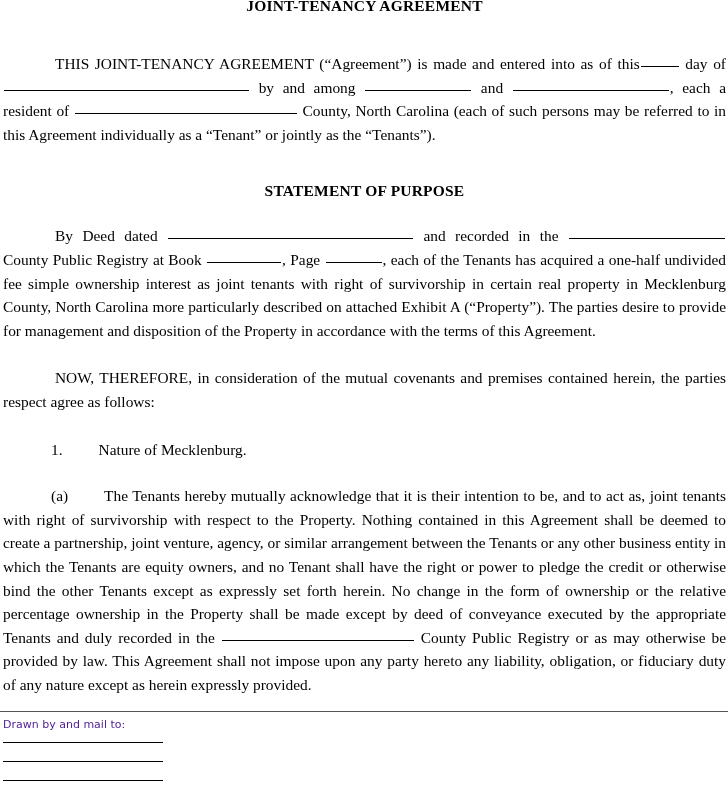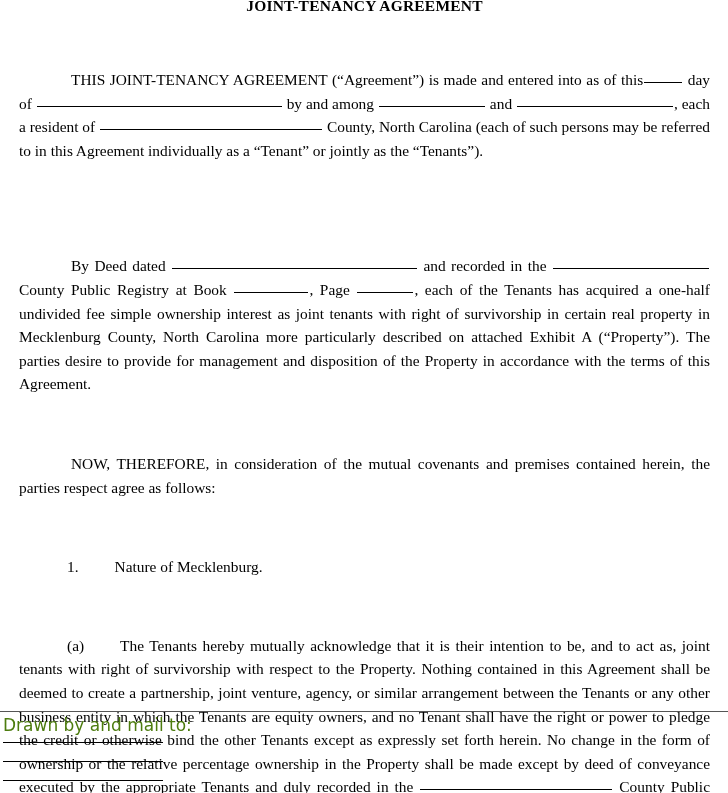--- a/index.html
+++ b/index.html
@@ -47,21 +47,21 @@
     margin: 0;
     line-height: 18px;
   }
 
   
   p.para {
     font-size: 15.4px;
     line-height: 23.6px;
     text-align: justify;
     text-justify: inter-word;
-    margin: 16px;
+    margin: 0;
     hyphens: none;
   }
   .indent {
     display: inline-block;
     width: 52px;
   }
   .indent-sm {
     display: inline-block;
     width: 48px;
   }
@@ -104,23 +104,23 @@
     top: 711px;
   }
   .footer-rule {
     width: 728px;
     height: 0;
     border-top: 1px solid #555555;
     margin: 0;
   }
   .footer-label {
     font-family: "DejaVu Sans", "Liberation Sans", sans-serif;
-    font-size: 17px;
+    font-size: 11px;
     line-height: 16px;
-    color: #4d7c0f;
+    color: #4c1d95;
     margin: 5px 0 0 3px;
     white-space: nowrap;
   }
   .sig-lines {
     margin-top: 9px;
     margin-left: 3px;
   }
   .sig-line {
     width: 160px;
     height: 0;
@@ -138,20 +138,21 @@
     <h1 class="doc-title">JOINT-TENANCY AGREEMENT</h1>
 
     <div class="spacer-24"></div>
     <div class="spacer-12"></div>
 
     <p class="para"><span class="indent"></span><span>THIS JOINT-TENANCY AGREEMENT (“Agreement”) is made and entered into as of this</span><span class="blank b-xxs"></span> <span>day of</span> <span class="blank b-wide"></span> <span>by and among</span> <span class="blank b-m"></span> <span>and</span> <span class="blank b-l"></span><span>, each a resident of</span> <span class="blank b-xxl"></span> <span>County, North Carolina (each of such persons may be referred to in this Agreement individually as a “Tenant” or jointly as the “Tenants”).</span></p>
 
     <div class="spacer-20"></div>
     <div class="spacer-16"></div>
 
+    <h2 class="section-heading">STATEMENT OF PURPOSE</h2>
 
     <div class="spacer-24"></div>
 
     <p class="para"><span class="indent"></span><span>By Deed dated</span> <span class="blank b-wide"></span> <span>and recorded in the</span> <span class="blank b-l"></span> <span>County Public Registry at Book</span> <span class="blank b-s"></span><span>, Page</span> <span class="blank b-xs"></span><span>, each of the Tenants has acquired a one-half undivided fee simple ownership interest as joint tenants with right of survivorship in certain real property in Mecklenburg County, North Carolina more particularly described on attached</span> <span class="u">Exhibit A</span> <span>(“Property”). The parties desire to provide for management and disposition of the Property in accordance with the terms of this Agreement.</span></p>
 
     <div class="spacer-24"></div>
 
     <p class="para"><span class="indent"></span><span>NOW, THEREFORE, in consideration of the mutual covenants and premises contained herein, the parties respect agree as follows:</span></p>
 
     <div class="spacer-24"></div>

